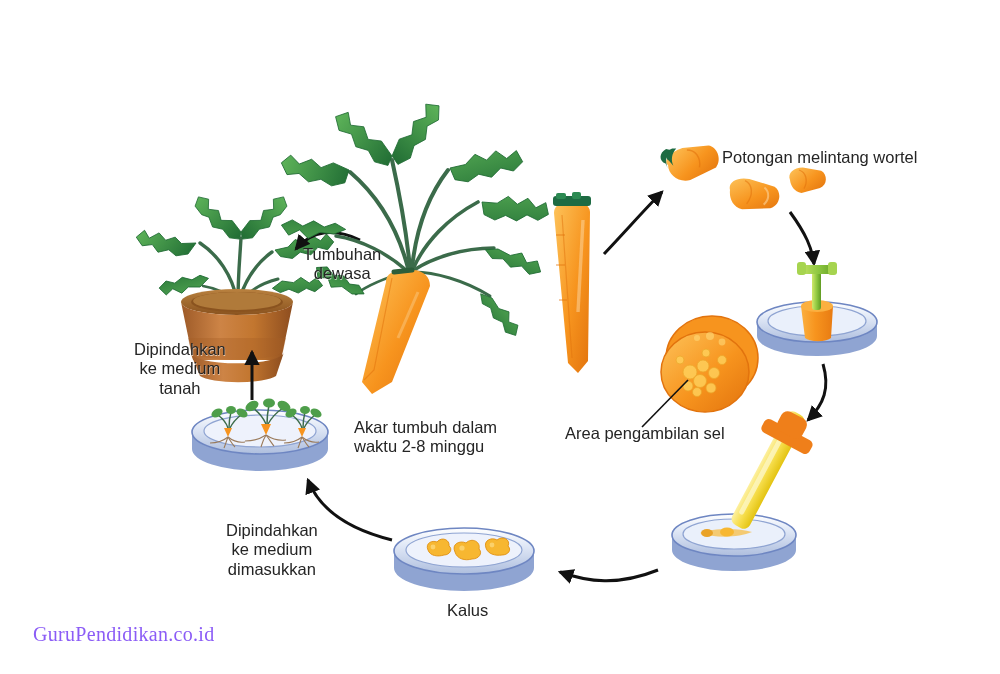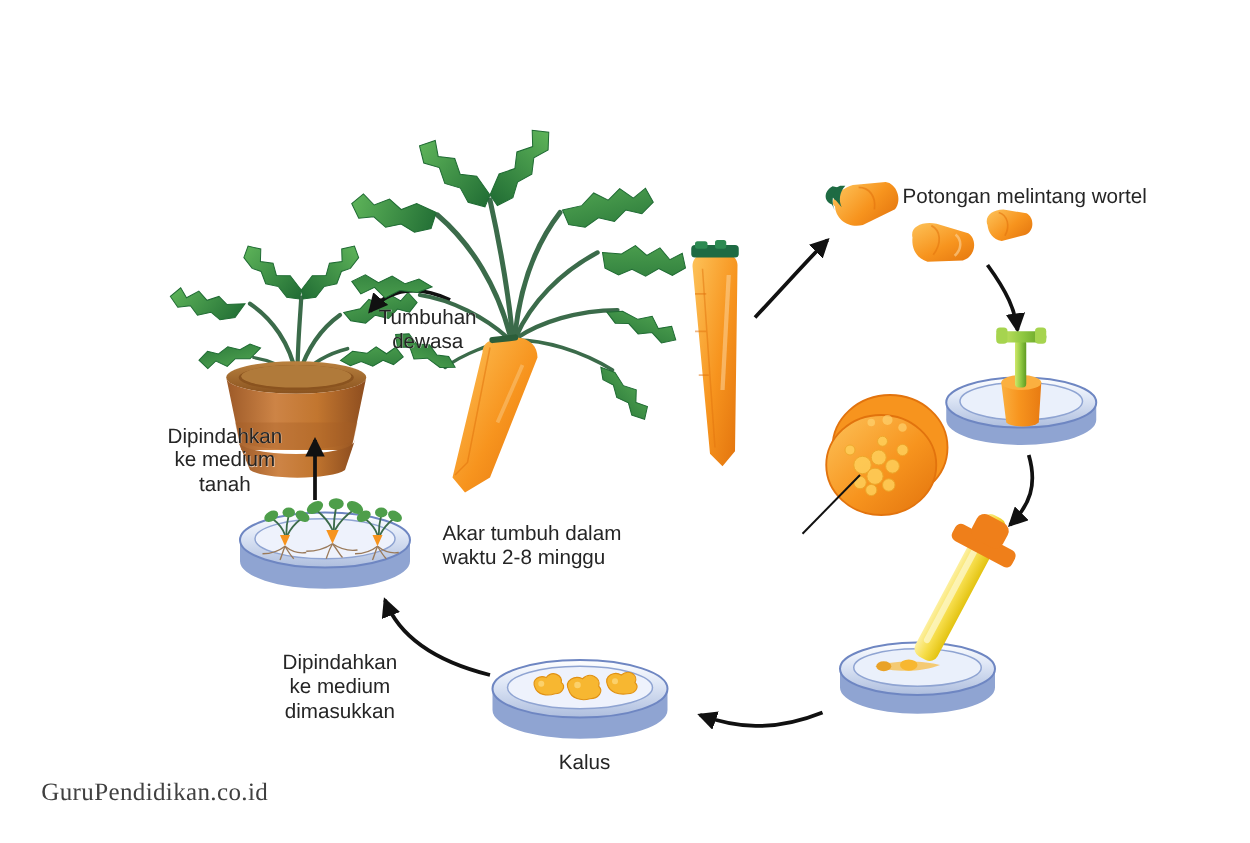--- a/index.html
+++ b/index.html
@@ -29,21 +29,21 @@
     white-space:nowrap;
     user-select:none;
   }
   
   #watermark{
     position:absolute;
     left:33px;
     top:623px;
     font-family:"Liberation Serif", serif;
     font-size:20px;
-    color:#404040;
+    color:#8b5cf6;
     letter-spacing:0.3px;
     white-space:nowrap;
   }
   
   .lbl{
     position:absolute;
     font-family:"Liberation Sans", sans-serif;
     font-size:16.5px;
     color:#252525;
     line-height:1.18;
@@ -388,20 +388,21 @@
   </svg>
 
   <div class="lbl" id="lbl-tumbuhan"><span>Tumbuhan</span><br><span>dewasa</span></div>
 
   <div class="lbl" id="lbl-potongan">Potongan melintang wortel</div>
 
   <div class="lbl" id="lbl-dipindah-tanah"><span>Dipindahkan</span><br><span>ke medium</span><br><span>tanah</span></div>
 
   <div class="lbl" id="lbl-akar"><span>Akar tumbuh dalam</span><br><span>waktu 2-8 minggu</span></div>
 
+  <div class="lbl" id="lbl-area">Area pengambilan sel</div>
 
   <div class="lbl" id="lbl-dipindah-tumbuh"><span>Dipindahkan</span><br><span>ke medium</span><br><span>dimasukkan</span></div>
 
   <div class="lbl" id="lbl-kalus">Kalus</div>
 
 
   <div id="watermark">GuruPendidikan.co.id</div>
 
 </div>
 

